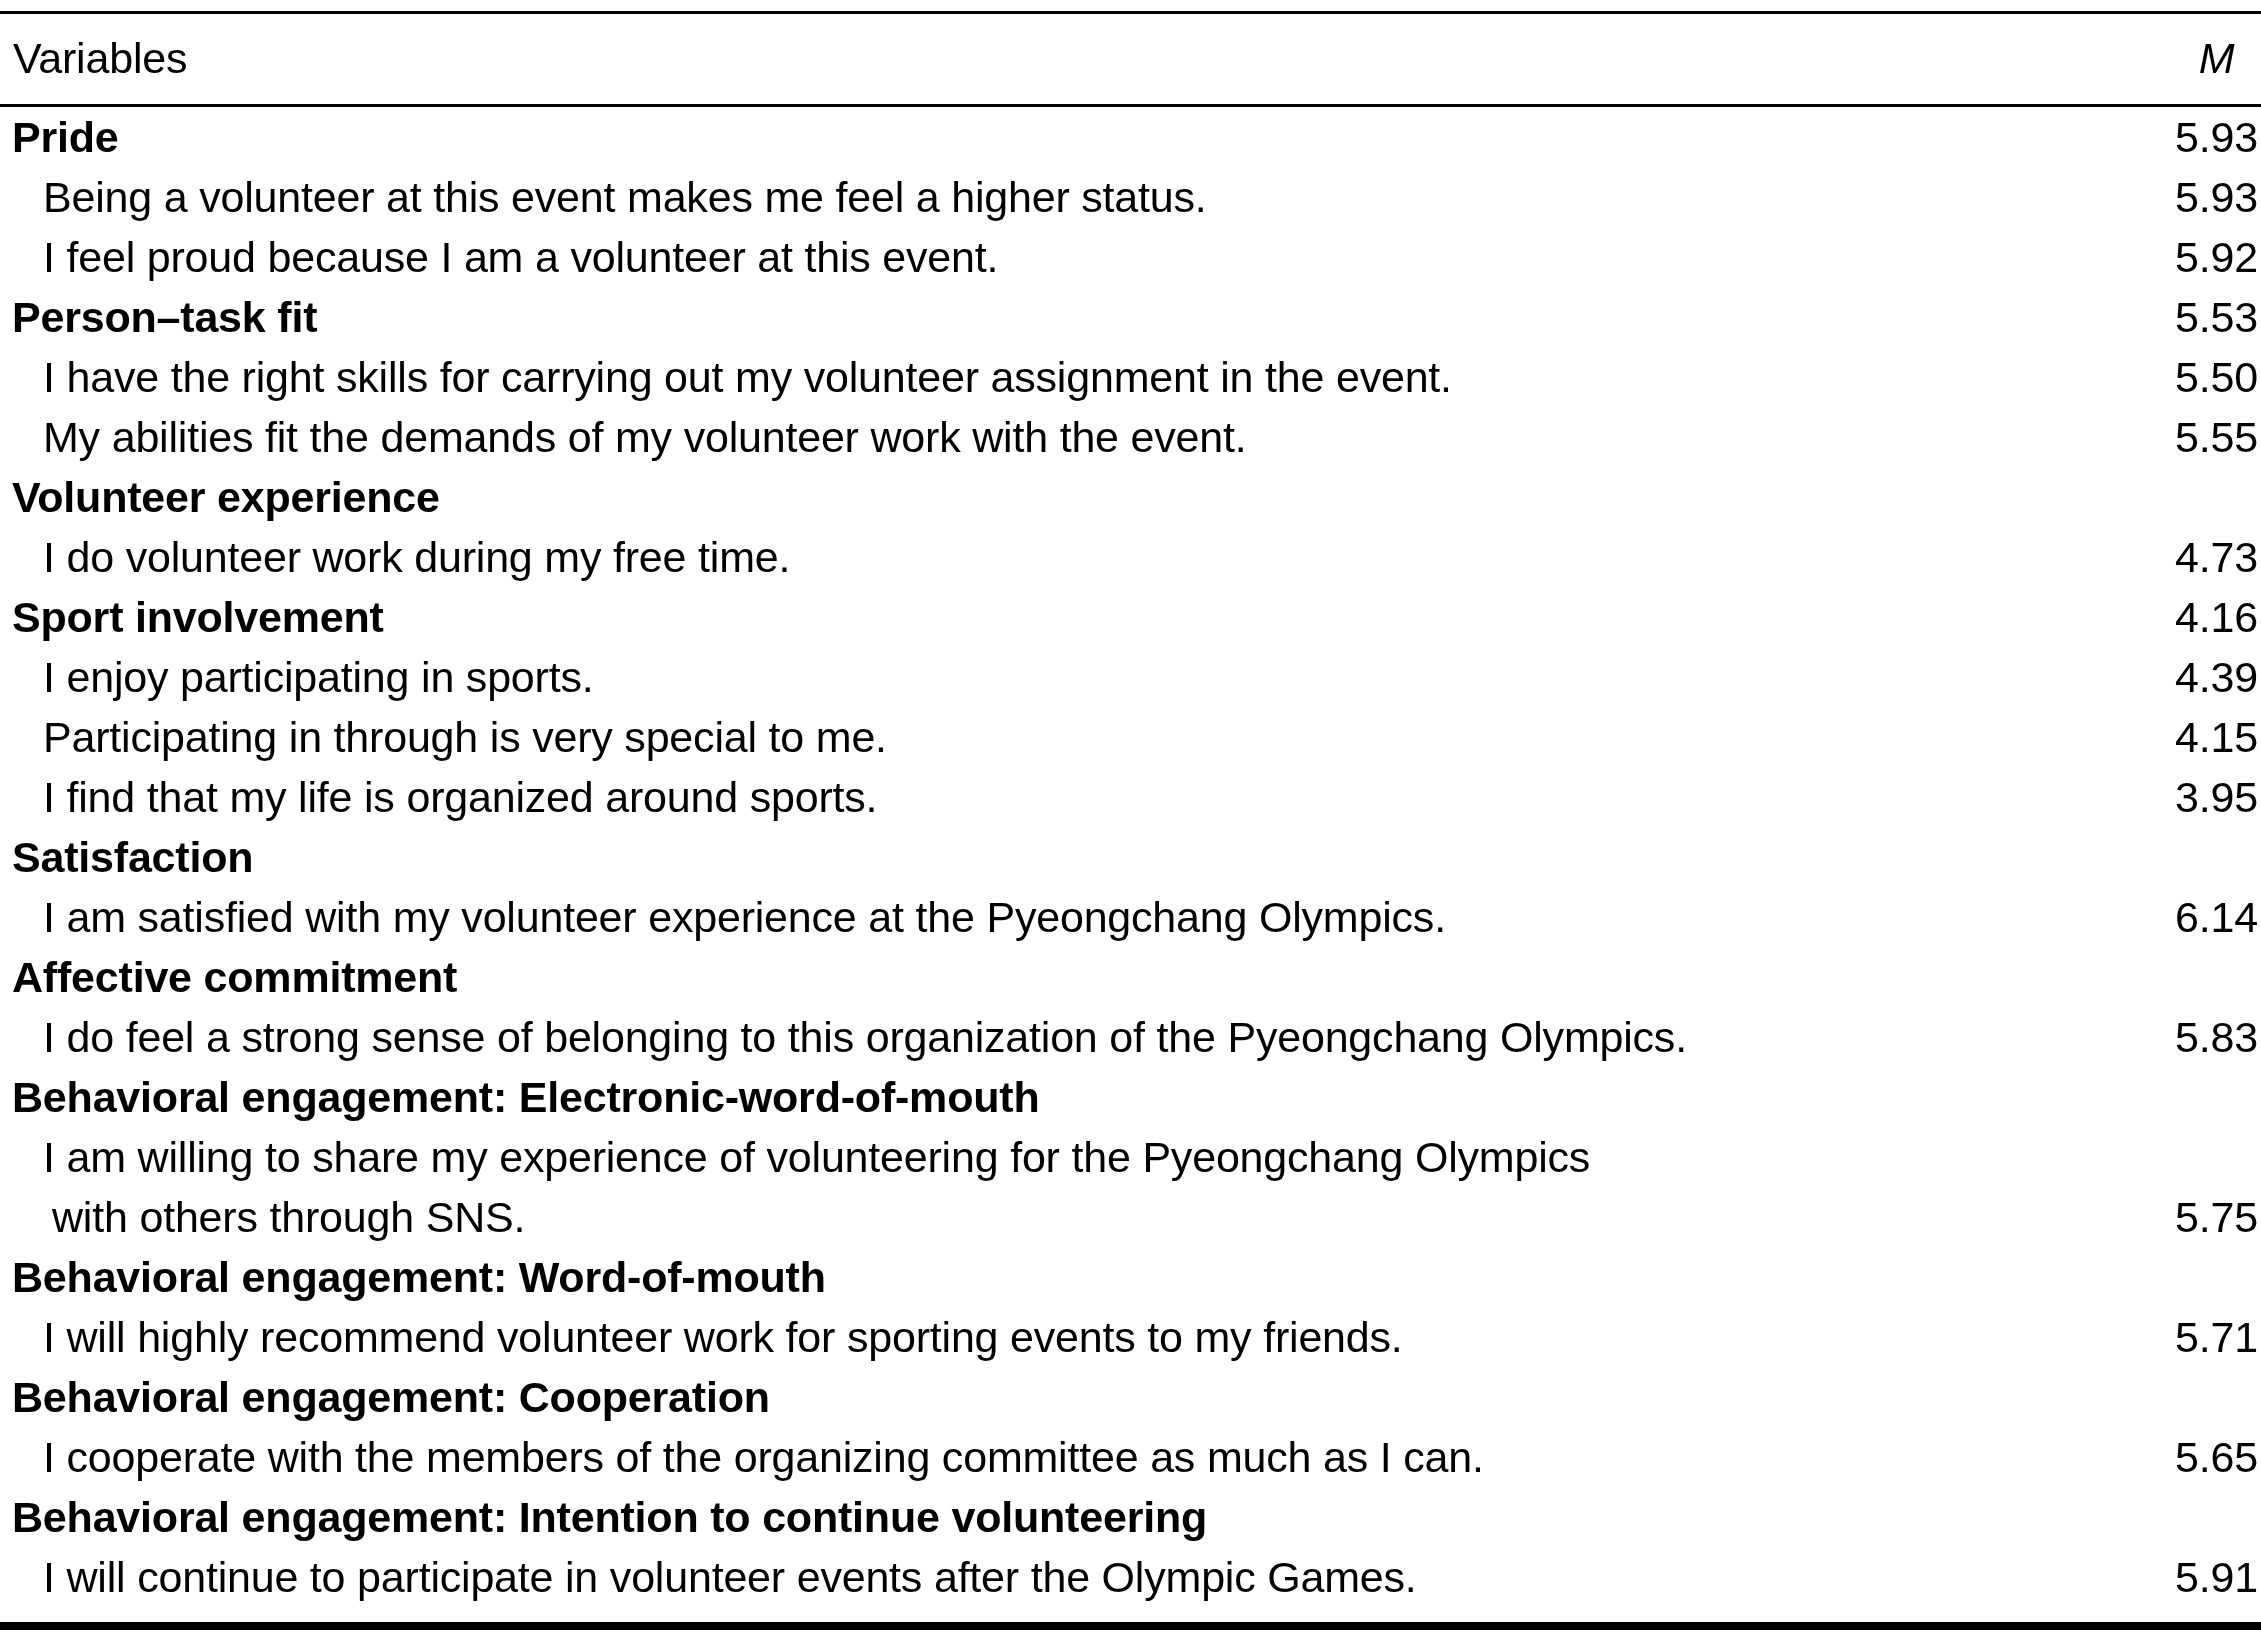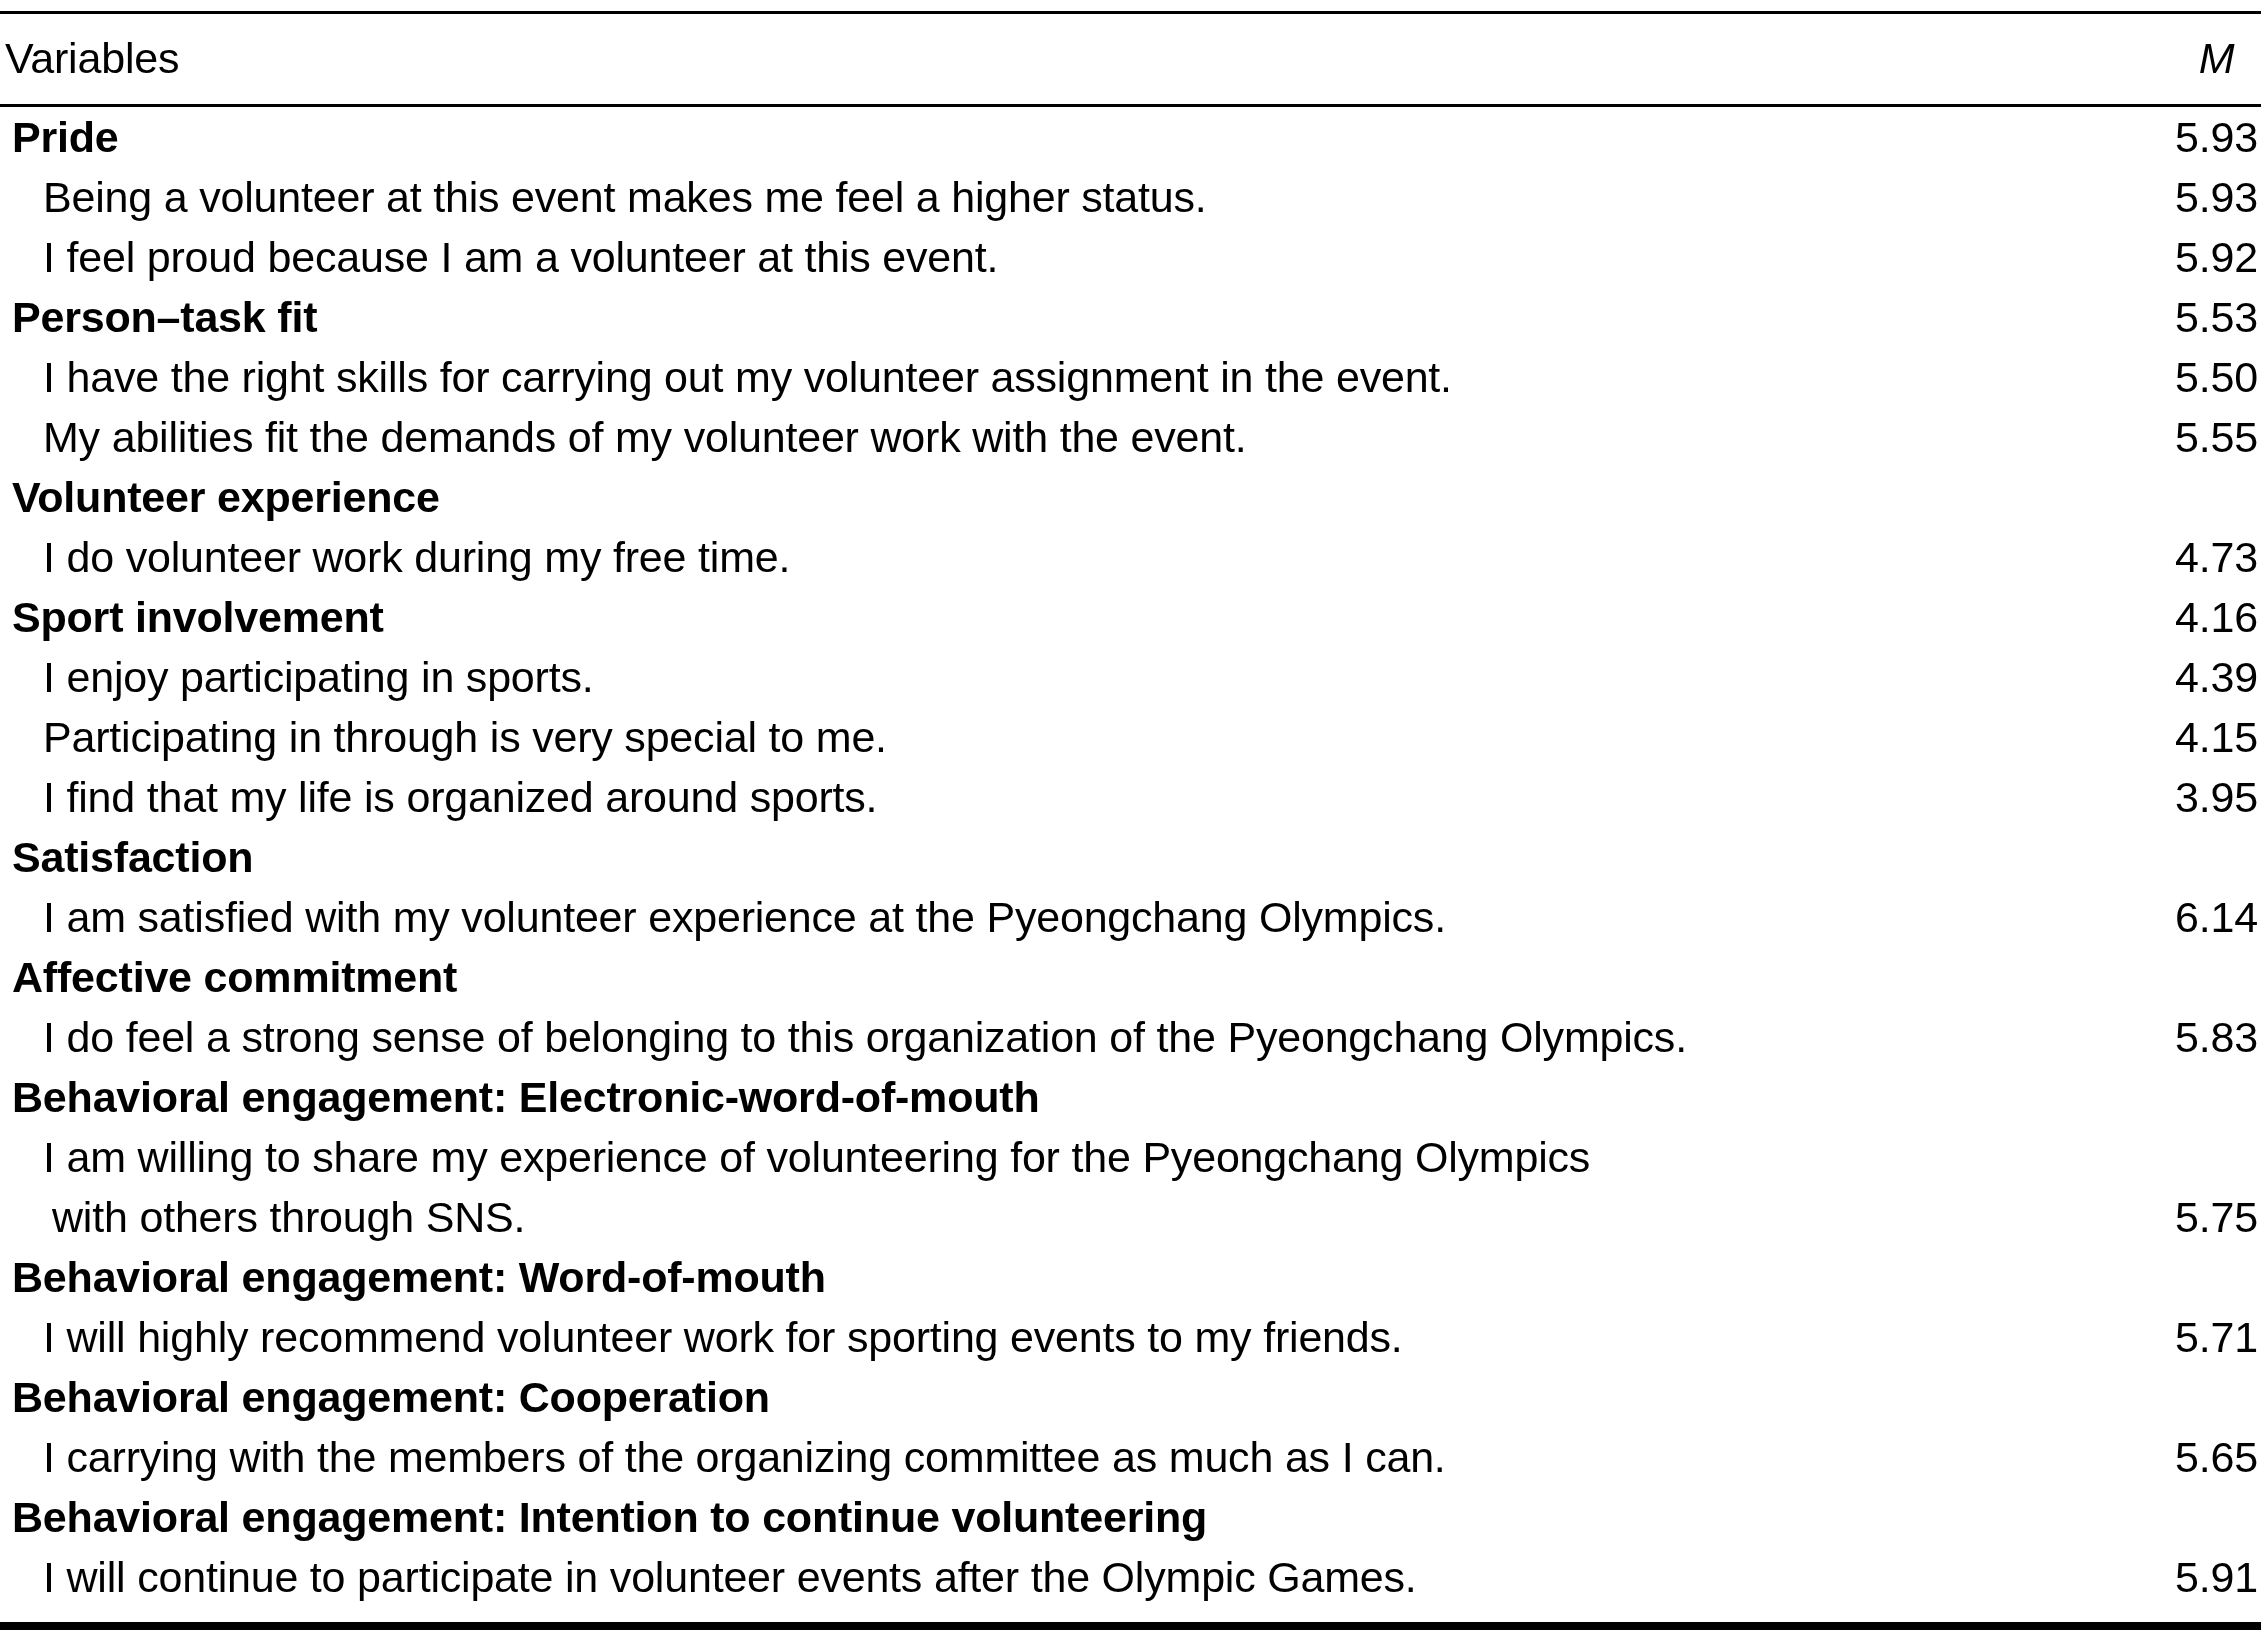--- a/index.html
+++ b/index.html
@@ -44,21 +44,21 @@
     position: absolute;
     top: 107px;
     left: 0;
   }
   .row { height: 60px; }
 
   .cell { white-space: nowrap; overflow: visible; }
   .label-cell { text-align: left; padding-left: 3.6px; }
   .num-cell   { text-align: center; }
 
-  .hdr-label { text-align: left; padding-left: 5px; font-weight: normal; }
+  .hdr-label { text-align: left; padding-left: 13px; font-weight: normal; }
   .hdr-num   { text-align: center; }
   .italic    { font-style: italic; }
 
   .row.category .label-cell { font-weight: bold; padding-left: 12px; }
   .row.item     .label-cell { font-weight: normal; padding-left: 43px; }
   .row.item2    .label-cell { font-weight: normal; padding-left: 52px; }
 </style>
 </head>
 <body>
 
@@ -217,21 +217,21 @@
       </div>
       <div class="grid-row row category">
         <div class="cell label-cell">Behavioral engagement: Cooperation</div>
         <div class="cell num-cell"></div>
         <div class="cell num-cell"></div>
         <div class="cell num-cell"></div>
         <div class="cell num-cell"></div>
         <div class="cell num-cell"></div>
       </div>
       <div class="grid-row row item">
-        <div class="cell label-cell">I carrying with the members of the organizing committee as much as I can.</div>
+        <div class="cell label-cell">I cooperate with the members of the organizing committee as much as I can.</div>
         <div class="cell num-cell">5.65</div>
         <div class="cell num-cell"></div>
         <div class="cell num-cell"></div>
         <div class="cell num-cell"></div>
       </div>
       <div class="grid-row row category">
         <div class="cell label-cell">Behavioral engagement: Intention to continue volunteering</div>
         <div class="cell num-cell"></div>
         <div class="cell num-cell"></div>
         <div class="cell num-cell"></div>

